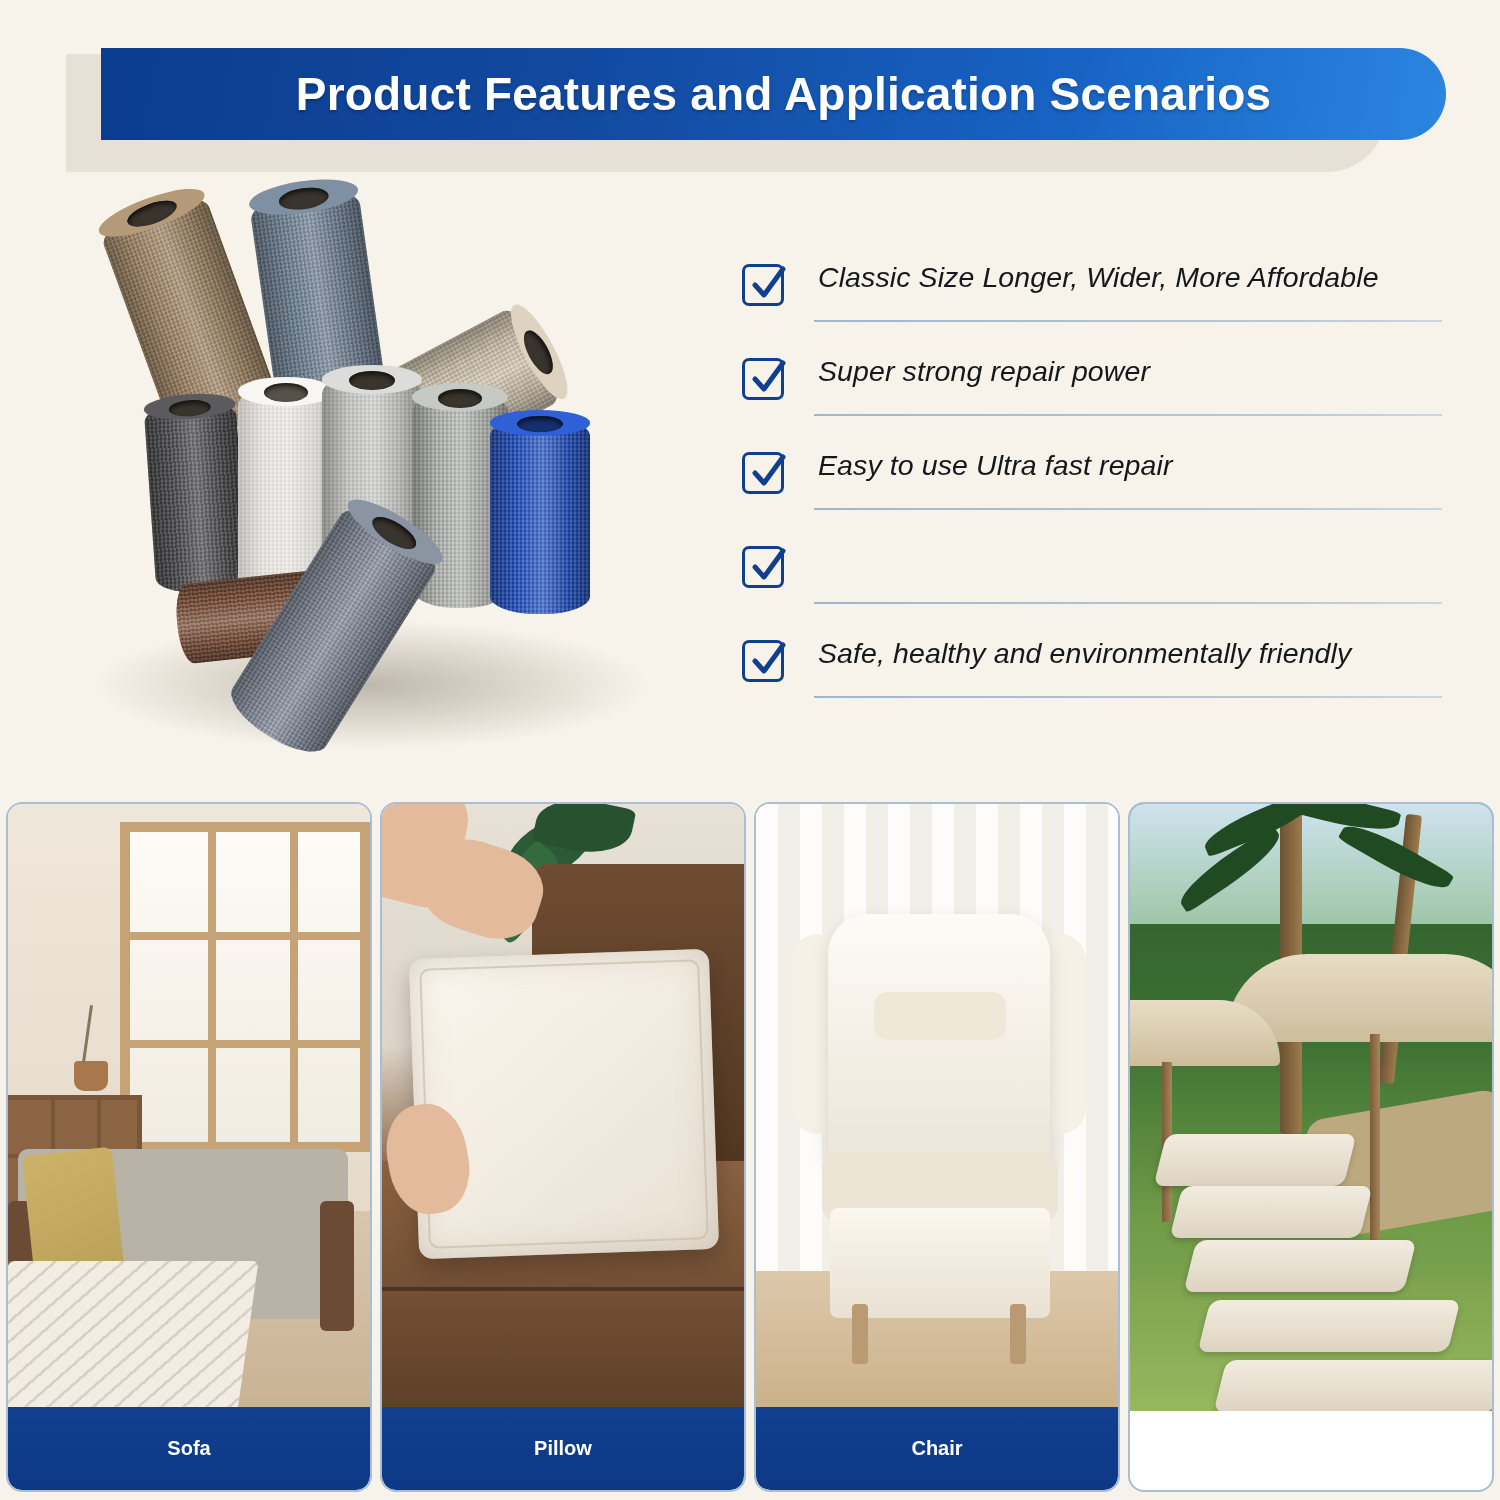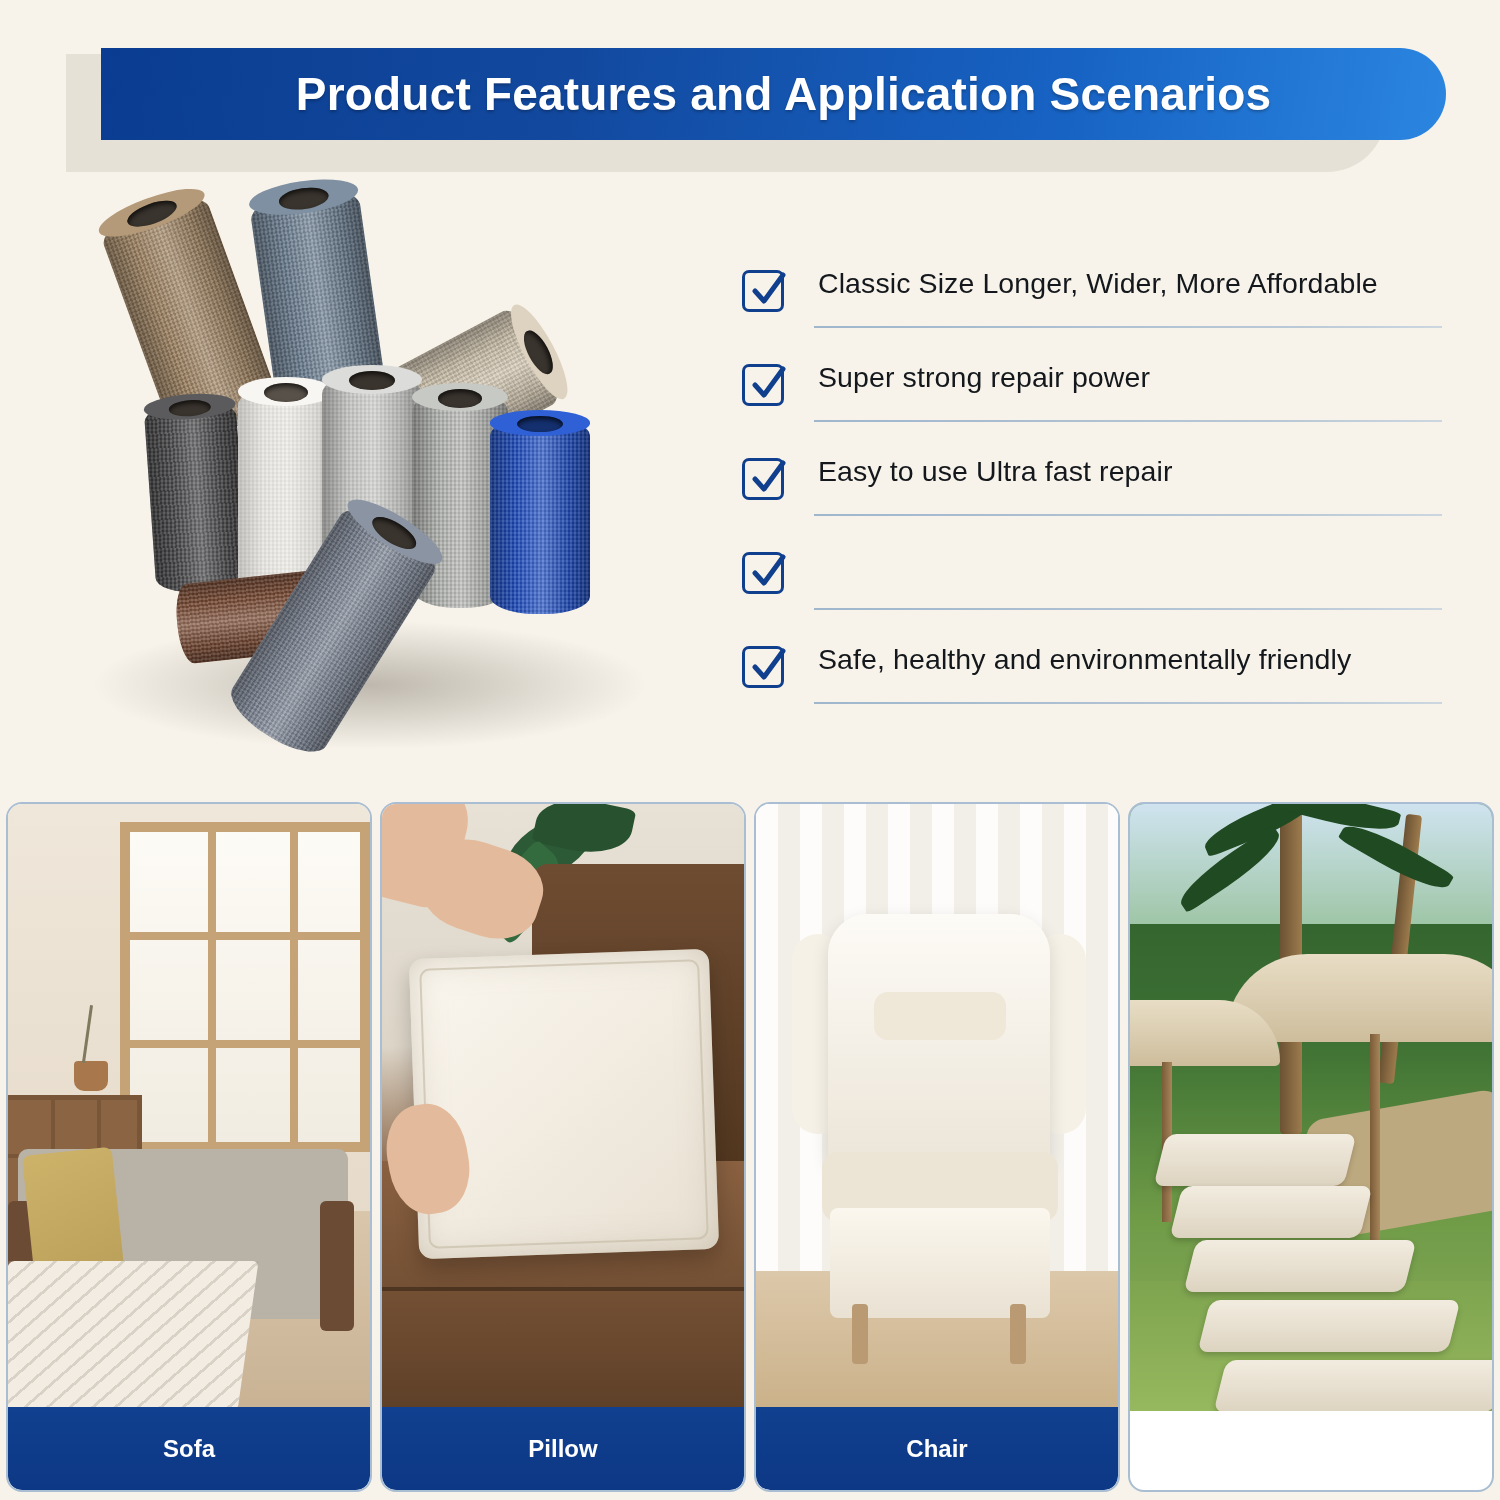--- a/index.html
+++ b/index.html
@@ -56,21 +56,21 @@
     position: absolute; left: 27%; top: -1.2%; width: 46%; height: 8.5%;
     border-radius: 50%; background: #3a342e;
     box-shadow: inset 0 3px 5px rgba(0,0,0,.7);
   }
   .shadow-blob {
     position: absolute; border-radius: 50%;
     background: radial-gradient(ellipse at center, rgba(120,112,100,.45) 0%, rgba(120,112,100,0) 70%);
   }
 
   
-  .features { position: absolute; left: 742px; top: 254px; width: 700px; }
+  .features { position: absolute; left: 742px; top: 248px; width: 700px; font-style: italic; }
   .feature-row { position: relative; height: 94px; }
   .chk {
     position: absolute; left: 0; top: 16px; width: 42px; height: 42px;
     border: 3.5px solid #103f8e; border-radius: 7px; background: #f7f3ea;
   }
   .chk svg { position: absolute; left: 4px; top: -2px; }
   .feature-text {
     position: absolute; left: 76px; top: 8px; width: 624px;
     font-size: 28.5px; color: #14181c; line-height: 42px; letter-spacing: .1px;
   }
@@ -82,21 +82,21 @@
   
   .cards { position: absolute; left: 6px; top: 802px; width: 1488px; height: 690px; display: flex; gap: 8px; }
   .card {
     position: relative; width: 366px; height: 690px;
     border: 2px solid #a9bdd3; border-radius: 16px; overflow: hidden; background: #fff;
   }
   .card .photo { position: absolute; left: 0; top: 0; width: 100%; height: 607px; overflow: hidden; }
   .card .label {
     position: absolute; left: 0; bottom: 0; width: 100%; height: 83px;
     background: linear-gradient(180deg, #10408f 0%, #0d3885 100%);
-    color: #fff; font-size: 24px; font-weight: bold;
+    color: #fff; font-size: 20px; font-weight: bold;
     display: flex; align-items: center; justify-content: center;
     border-radius: 0 0 14px 14px;
   }
 
   
   .s1 { position: absolute; inset: 0; background: linear-gradient(180deg,#efe7da 0%, #e8ddcd 55%, #e2d6c4 100%); }
   .s1 .window { position: absolute; left: 112px; top: 18px; width: 250px; height: 330px; background: linear-gradient(180deg,#fdfbf6,#f1ece1); border: 10px solid #c6a277; }
   .s1 .window::before, .s1 .window::after { content:""; position:absolute; background:#c6a277; }
   .s1 .window::before { left: 78px; top: 0; width: 8px; height: 100%; box-shadow: 82px 0 0 #c6a277; }
   .s1 .window::after { left: 0; top: 100px; width: 100%; height: 8px; box-shadow: 0 108px 0 #c6a277; }

